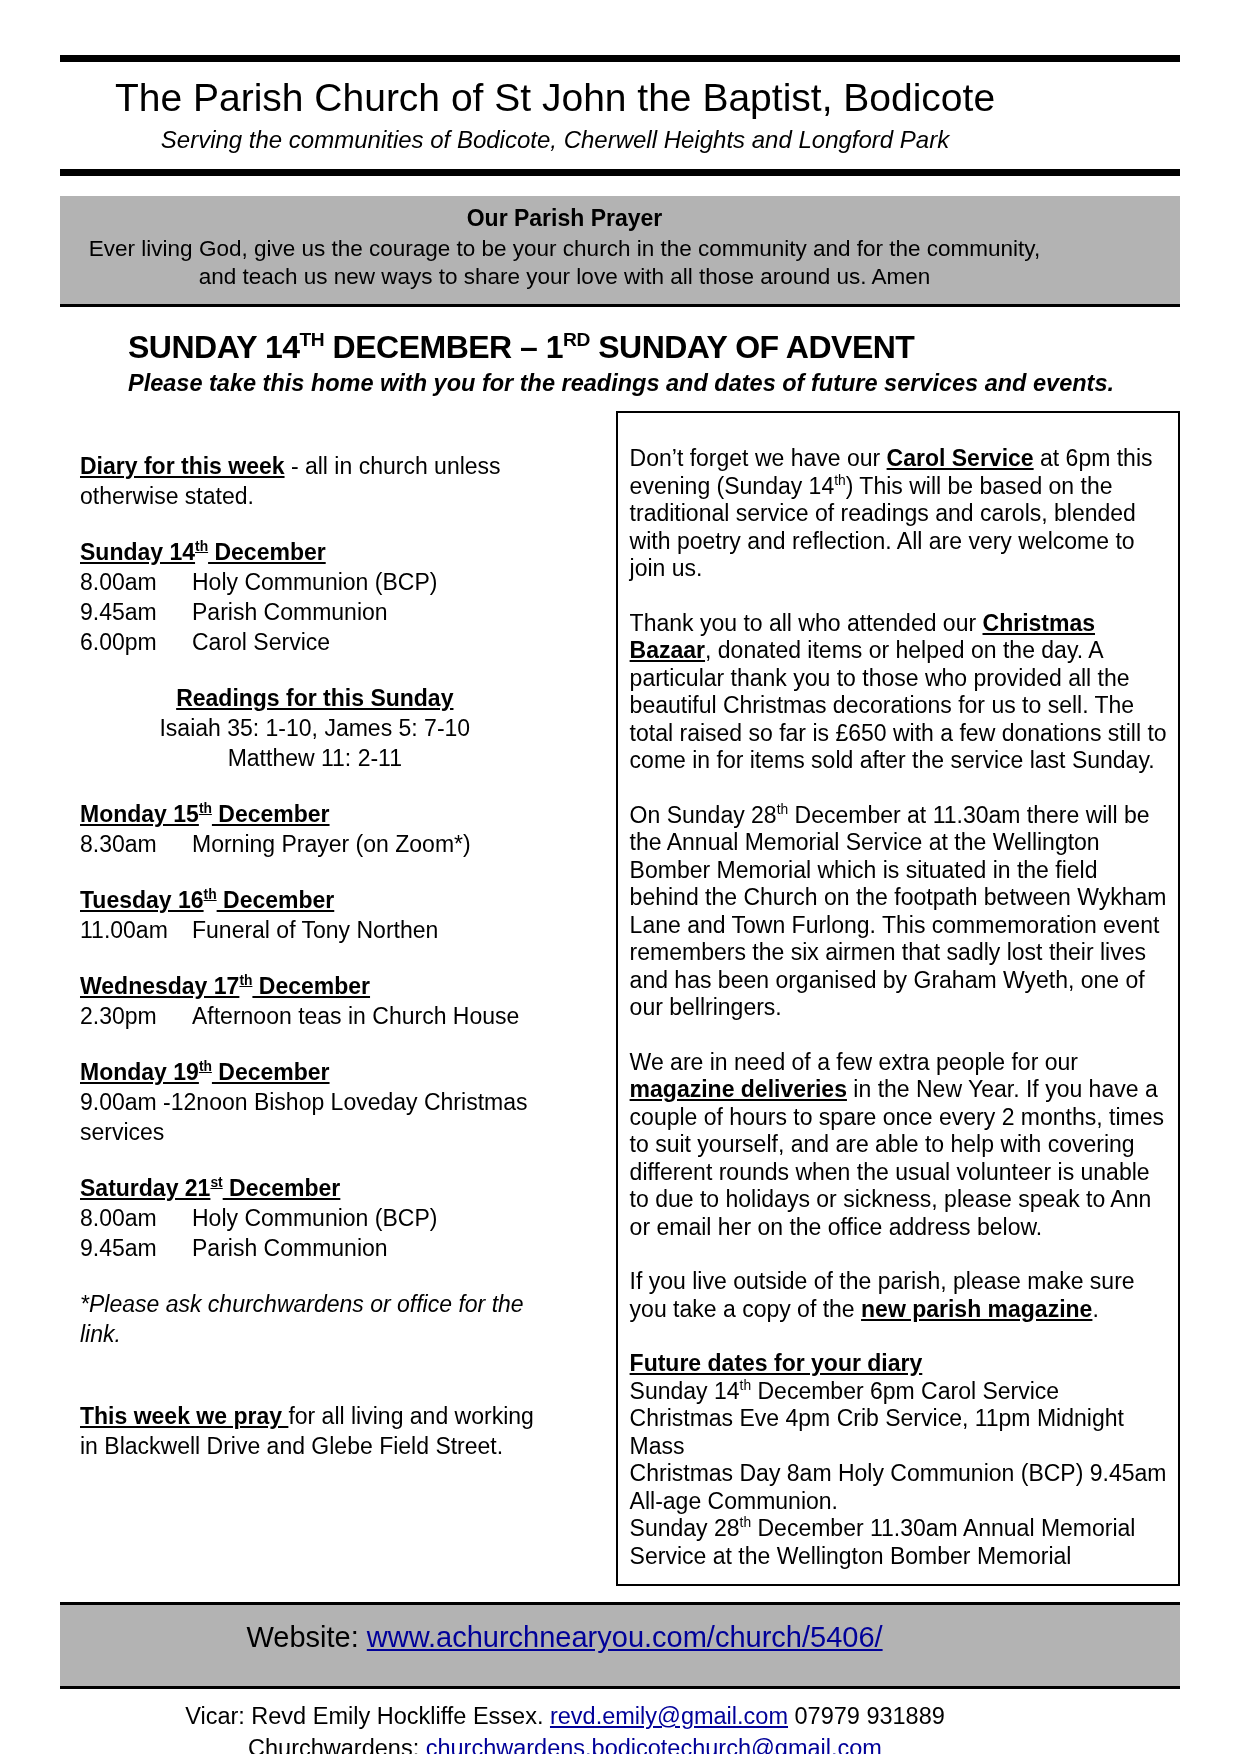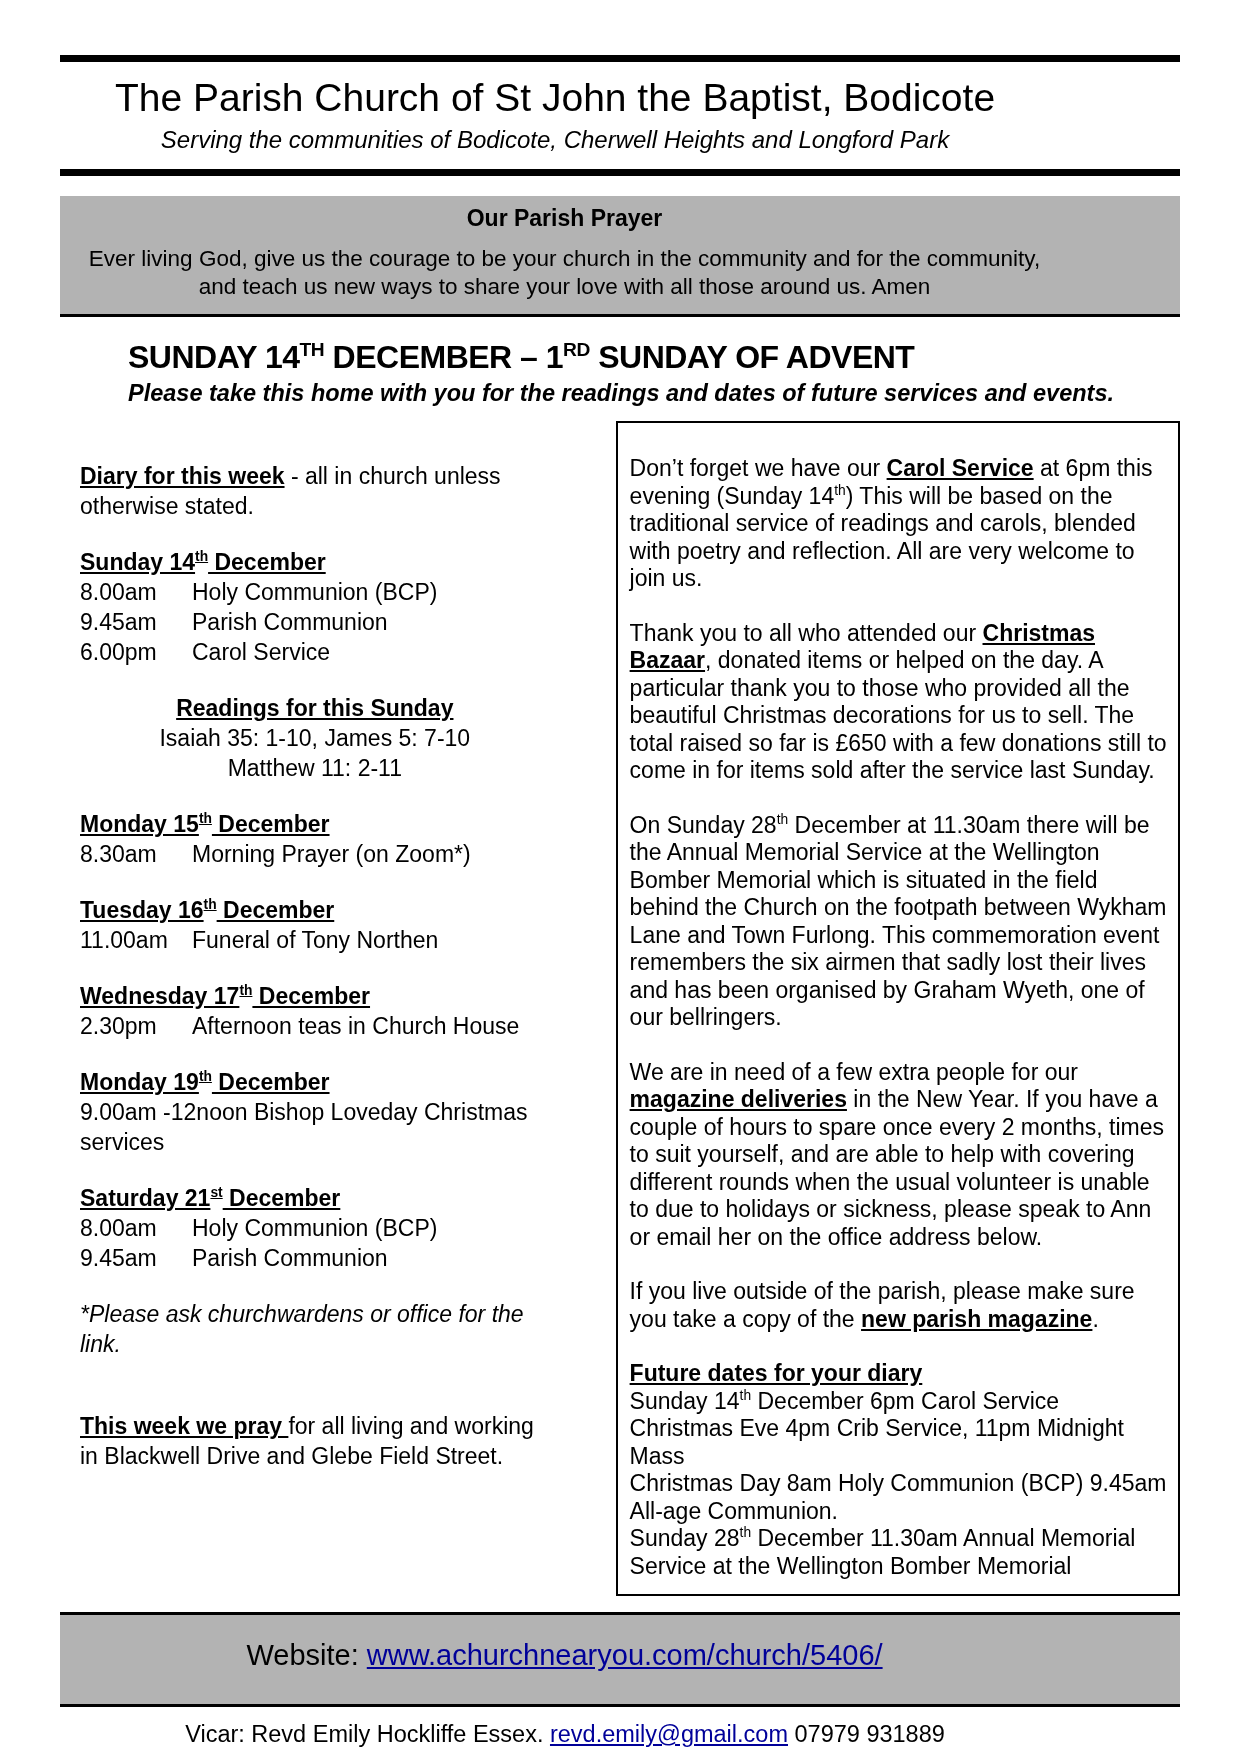--- a/index.html
+++ b/index.html
@@ -13,38 +13,38 @@
     overflow:hidden;
   }
   .content{margin:0 60px;width:1120px;}
   .rule{height:7px;background:#000;}
   .rule-top{margin-top:55px;}
   .inner{width:990px;}
   .page-title{text-align:center;font-size:39px;margin-top:14px;white-space:nowrap;}
   .page-subtitle{text-align:center;font-style:italic;font-size:24px;margin:6px 0 15px;}
   .prayer-band{background:var(--band);border-bottom:3px solid #000;margin-top:20px;padding:9px 0 13px;}
   .band-inner{width:985px;margin-left:12px;text-align:center;}
-  .prayer-heading{font-weight:bold;font-size:23px;margin-bottom:13px;}
+  .prayer-heading{font-weight:bold;font-size:23px;margin-bottom:3px;}
   .prayer-body{font-size:22.5px;line-height:28px;}
   .advent-heading{font-size:32px;font-weight:bold;margin:22px 0 4px 68px;letter-spacing:-0.5px;}
   .advent-subtitle{font-size:23.5px;font-weight:bold;font-style:italic;margin-left:68px;}
   .columns{display:flex;margin-top:14px;align-items:flex-start;}
   .left-col{width:478px;padding:40px 0 0 20px;font-size:23px;line-height:30px;}
   .right-box{width:548px;margin-left:66px;border:2px solid #000;padding:32px 10px 14px 12px;font-size:23px;line-height:27.5px;}
   .line{min-height:1em;}
   .line.center{text-align:center;}
   .left-col .gap{height:26px;}
   .right-box .gap{height:27px;}
   .b{font-weight:bold;text-align:right;}
   .u{text-decoration:underline;}
   .i{font-style:italic;}
   .sup{font-size:60%;vertical-align:super;line-height:0;}
   .time{display:inline-block;width:112px;}
   .doc-link{color:var(--link);text-decoration:underline;cursor:pointer;}
-  .website-band{background:var(--band);border-top:3px solid #000;border-bottom:3px solid #000;margin-top:16px;padding:24px 0 32px;}
+  .website-band{background:var(--band);border-top:3px solid #000;border-bottom:3px solid #000;margin-top:16px;padding:16px 0 32px;}
   .website-line{font-size:29px;text-align:center;}
   .contacts{width:1010px;margin-top:12px;font-size:23.5px;line-height:31.5px;text-align:center;}
 </style>
 </head>
 <body>
 
 <div class="content">
 
   <div class="rule rule-top"></div>
 

